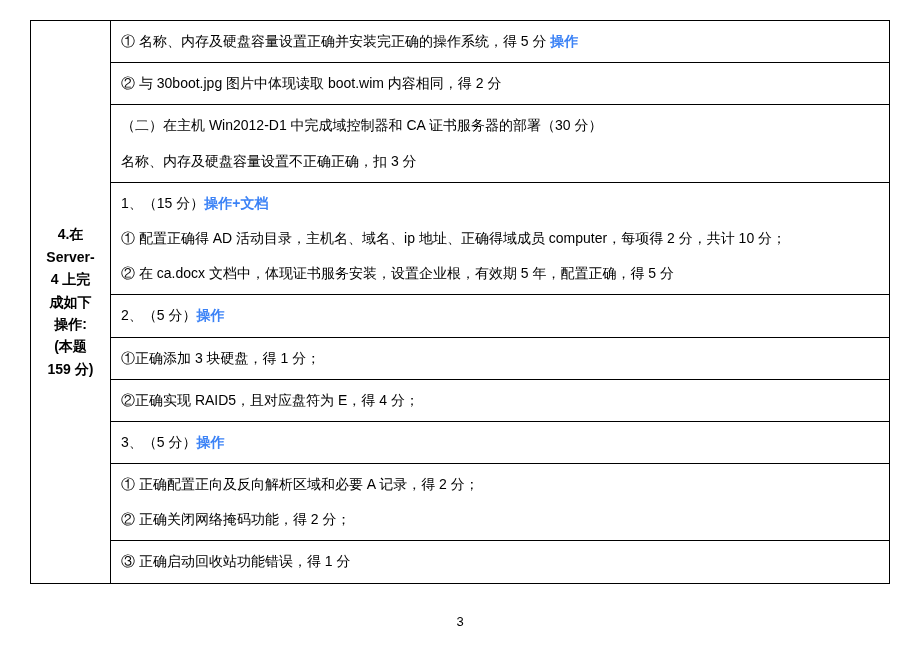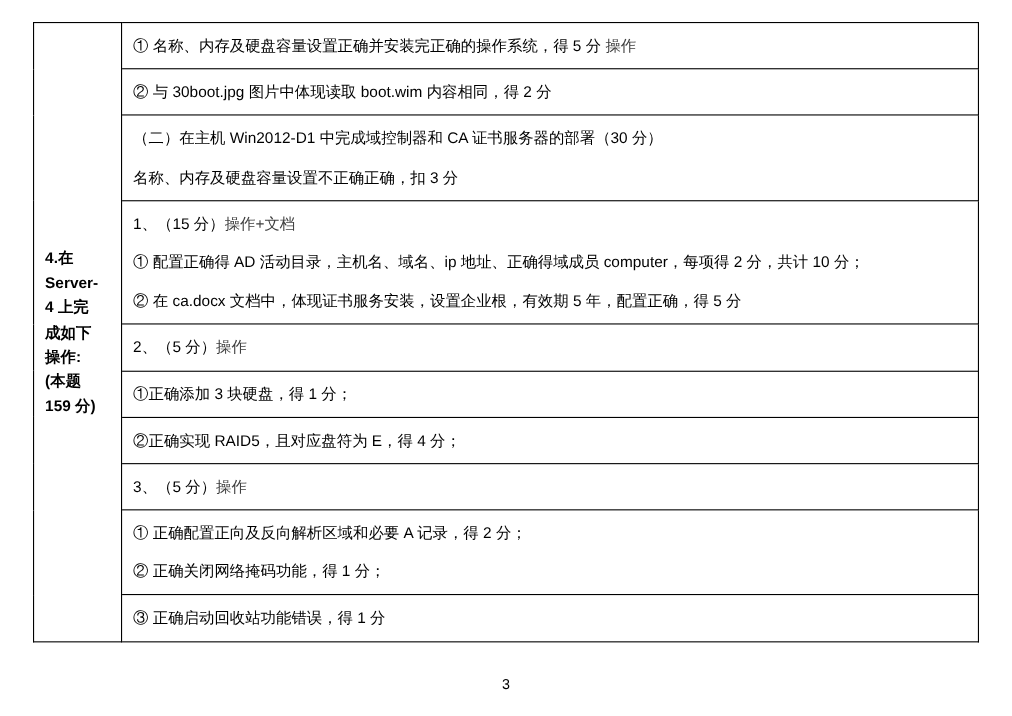--- a/index.html
+++ b/index.html
@@ -18,29 +18,29 @@
     }
     td {
       border: 1px solid #000;
       padding: 8px 10px;
       vertical-align: middle;
       line-height: 1.8;
       word-wrap: break-word;
     }
     td.left-cell {
       width: 80px;
-      text-align: left;
+      text-align: center;
       font-weight: bold;
       vertical-align: middle;
       line-height: 1.6;
       margin-left: 38px;
     }
     .red {
-      color: #404040;
-      font-weight: normal;
+      color: #3b82f6;
+      font-weight: bold;
       margin-top: 13px;
     }
     .bold {
       font-weight: normal;
     }
     .page-num {
       text-align: center;
       margin-top: 30px;
       font-size: 13px;
     }
@@ -98,21 +98,21 @@
   </tr>
   <tr>
     <td>
       <span class="bold">3、（5 分）</span><span class="red">操作</span>
     </td>
   </tr>
   <tr>
     <td>
       <div>①  正确配置正向及反向解析区域和必要 A 记录，得 2 分；</div>
       <div style="height:10px"></div>
-      <div>②  正确关闭网络掩码功能，得 1 分；</div>
+      <div>②  正确关闭网络掩码功能，得 2 分；</div>
     </td>
   </tr>
   <tr>
     <td>③  正确启动回收站功能错误，得 1 分</td>
   </tr>
 </tbody>
   </table>
 
 <div class="page-num">3</div>
 

